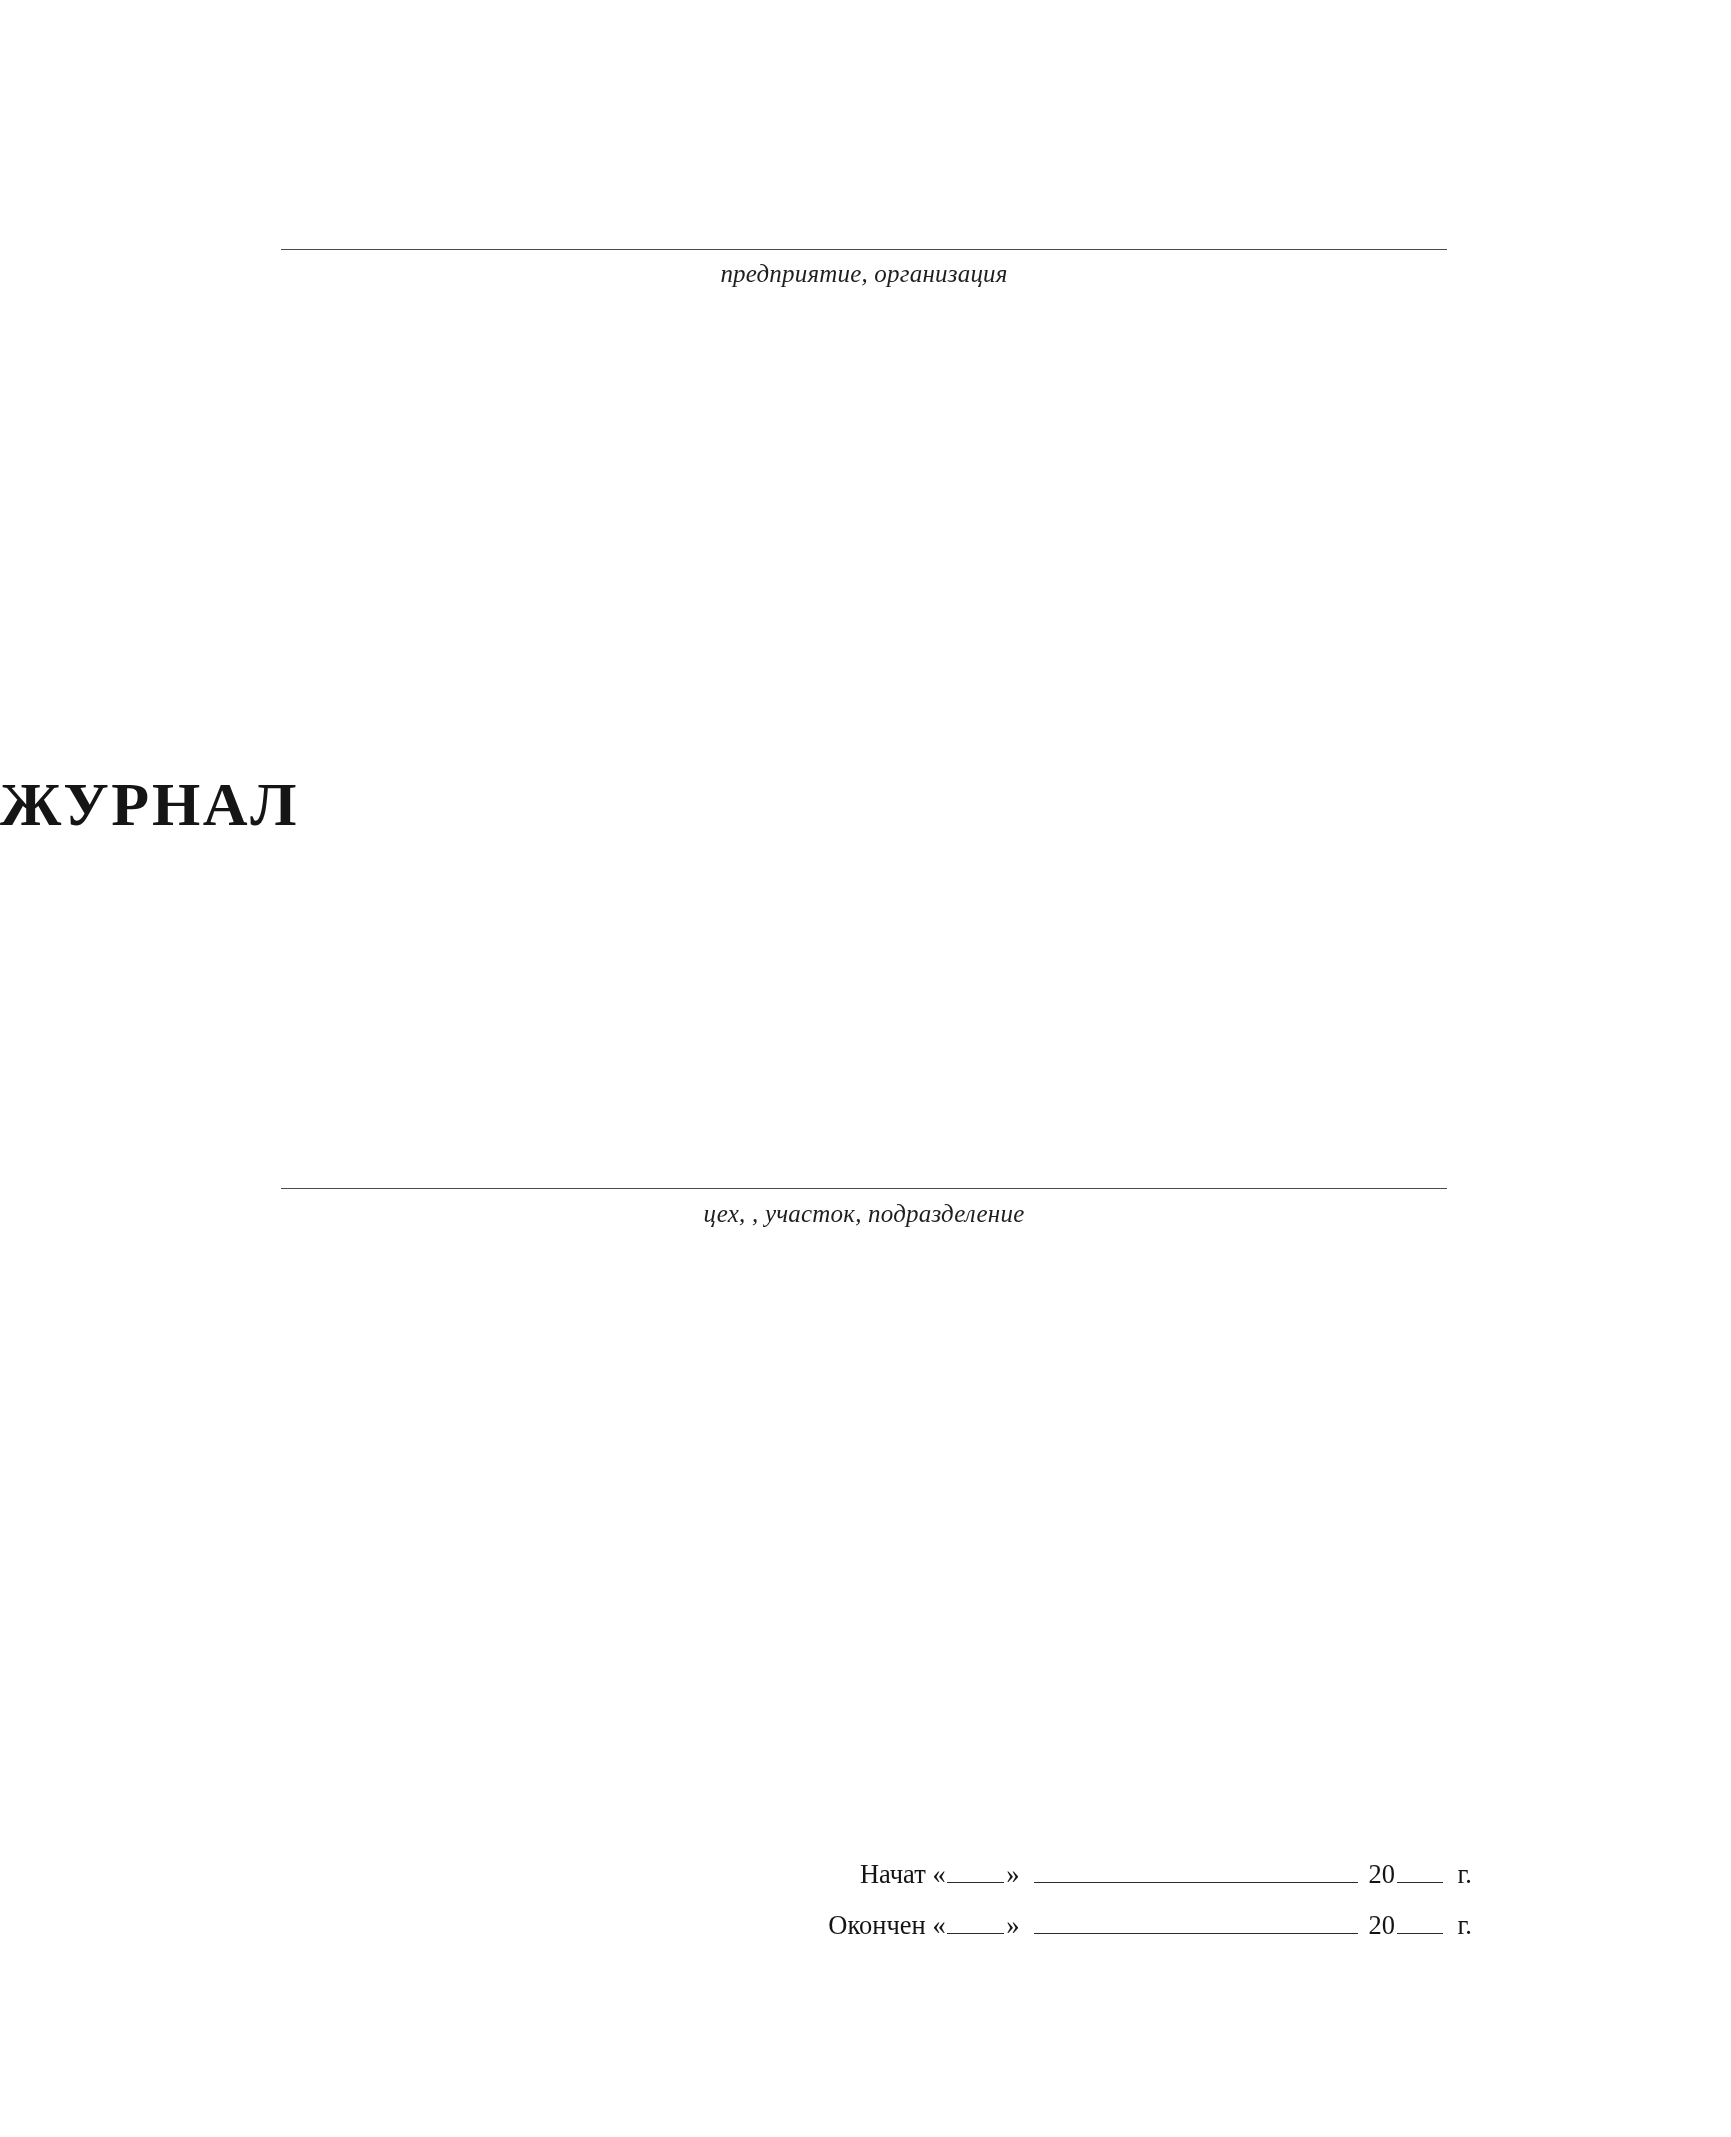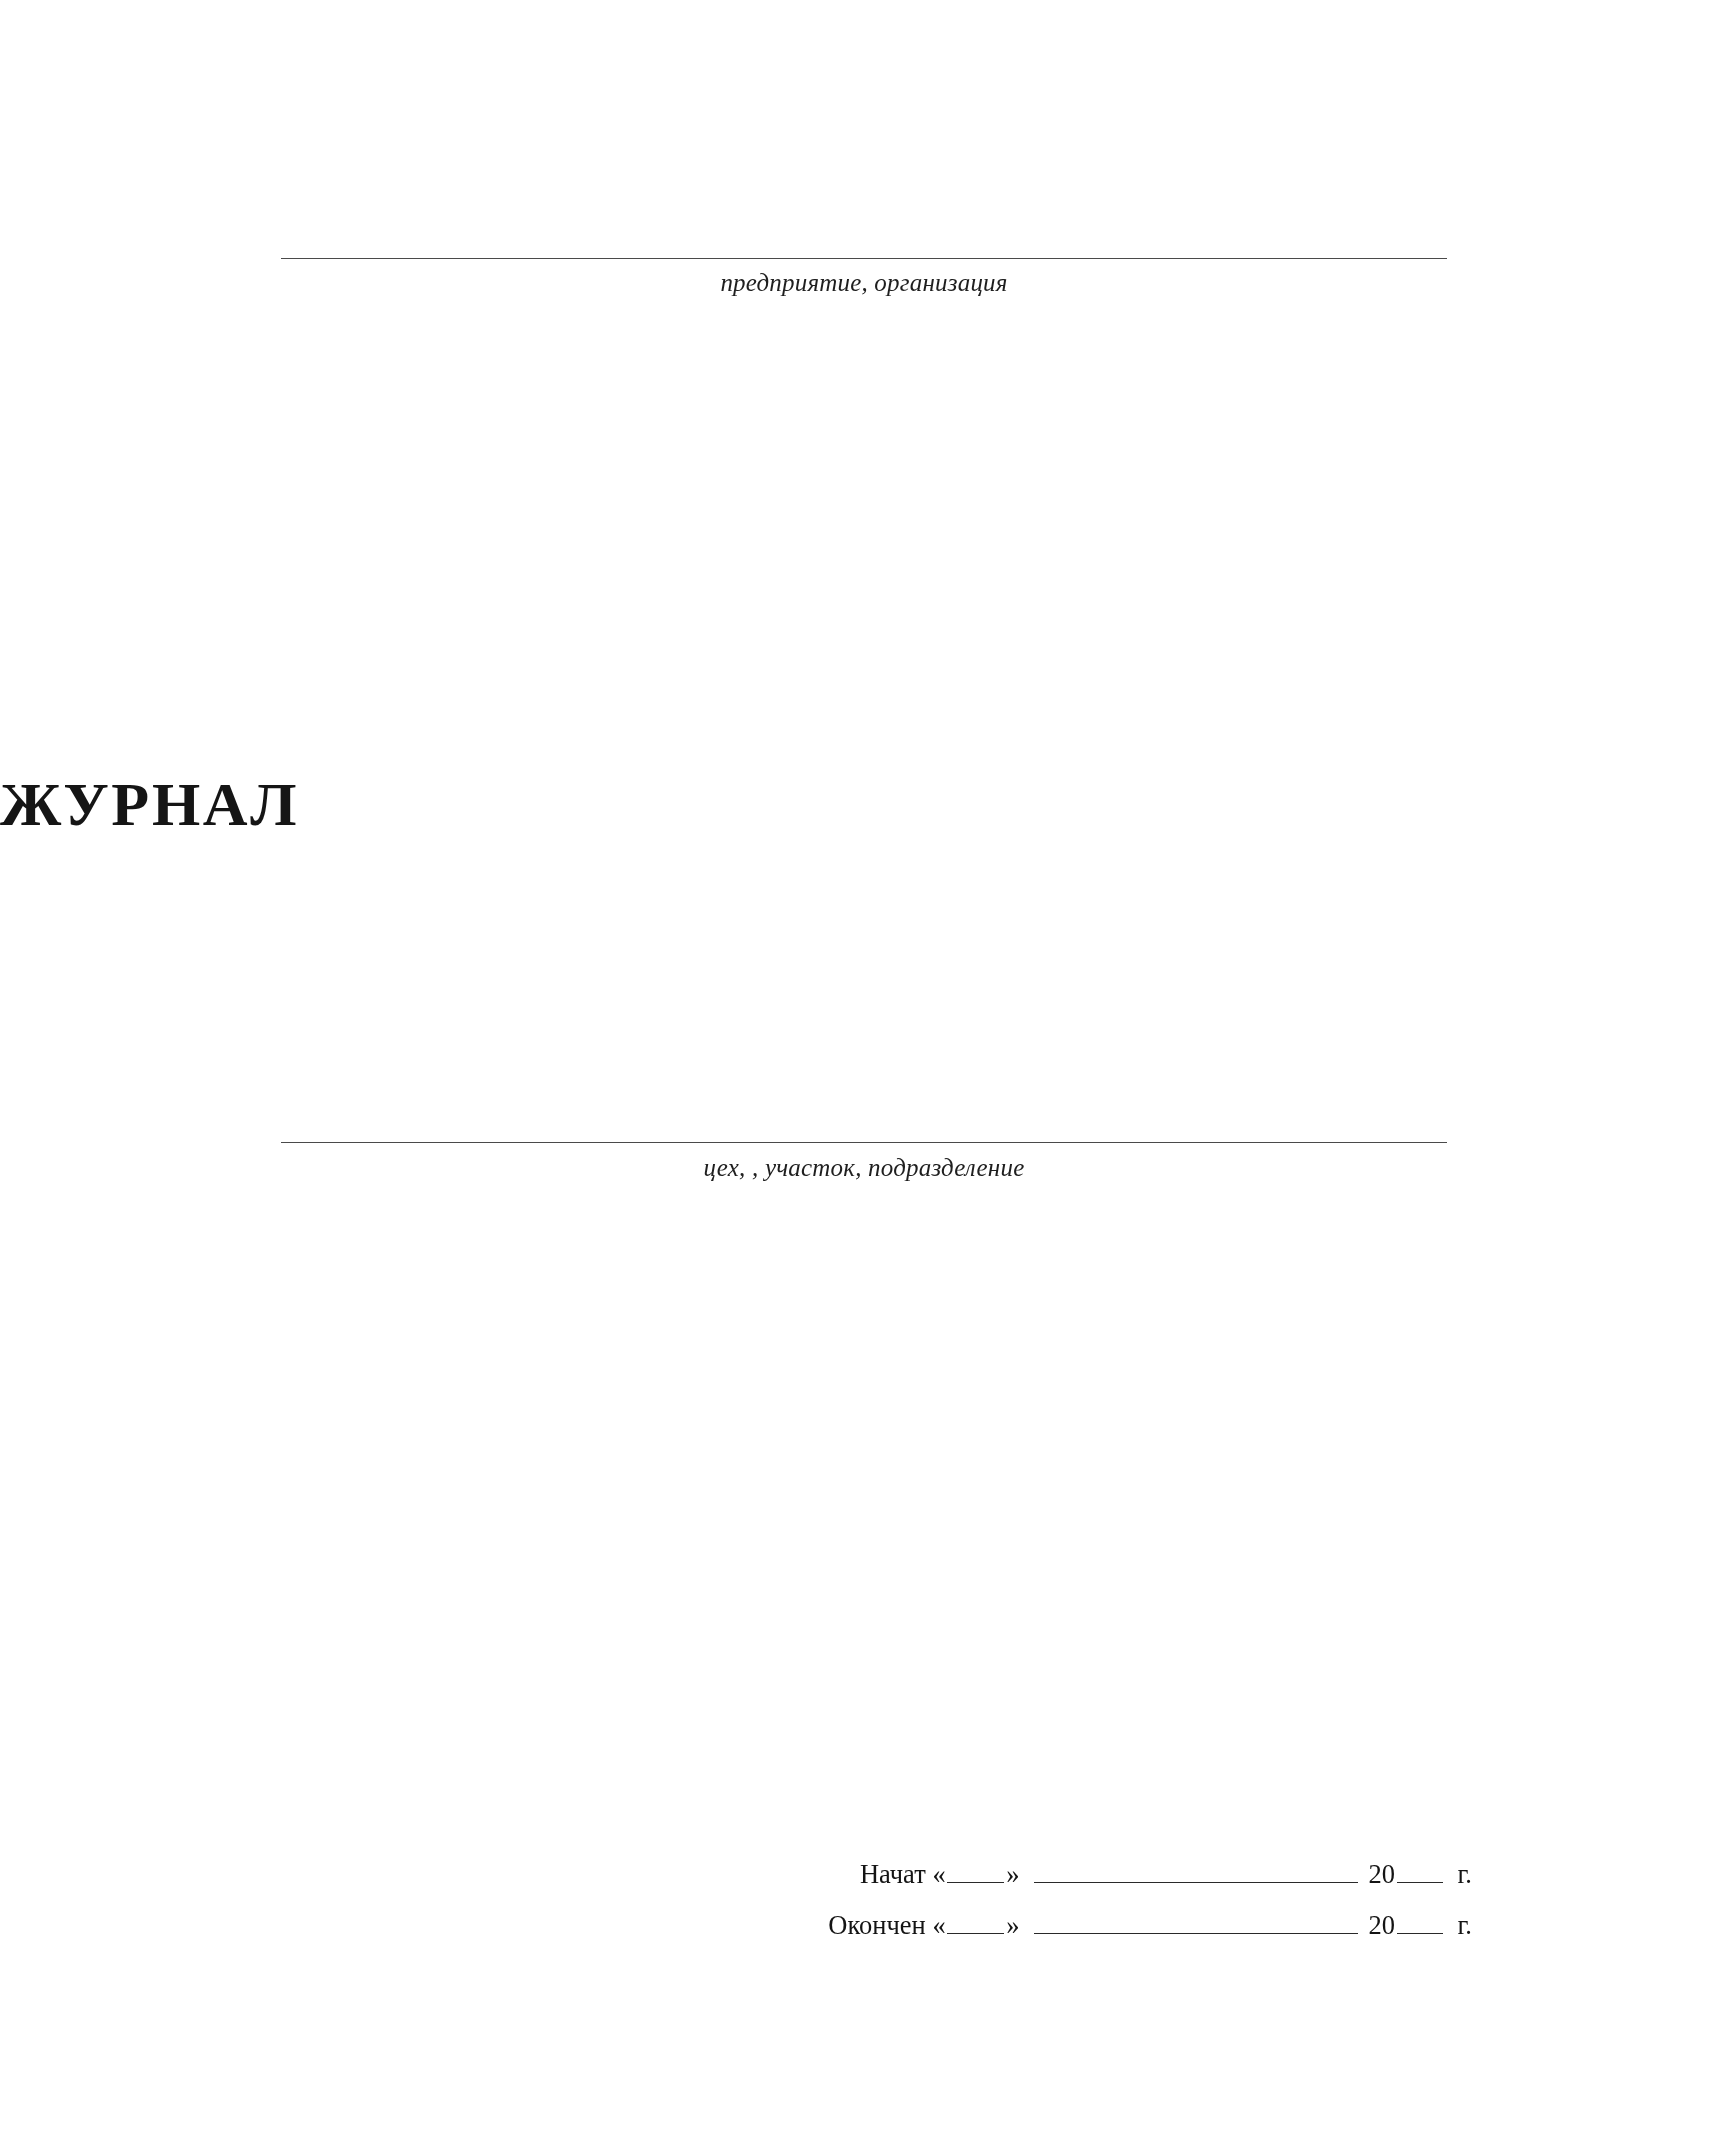--- a/index.html
+++ b/index.html
@@ -19,21 +19,21 @@
   .page {
     position: absolute;
     inset: 0;
     background: #ffffff;
   }
 
   
   .org-block {
     position: absolute;
     left: 281px;
-    top: 258px;
+    top: 249px;
     width: 1166px;
   }
   .rule {
     height: 0;
     border-top: 1.4px solid #4a4a4a;
     width: 100%;
   }
   .caption {
     text-align: center;
     font-style: italic;
@@ -64,21 +64,21 @@
     letter-spacing: 0.5px;
     color: #151515;
     margin-top: 14.6px;
     line-height: 1.1;
   }
 
   
   .dept-block {
     position: absolute;
     left: 281px;
-    top: 1142px;
+    top: 1188px;
     width: 1166px;
   }
   .dept-block .caption {
     margin-top: 10px;
   }
 
   
   .dates-block {
     position: absolute;
     left: 0;

